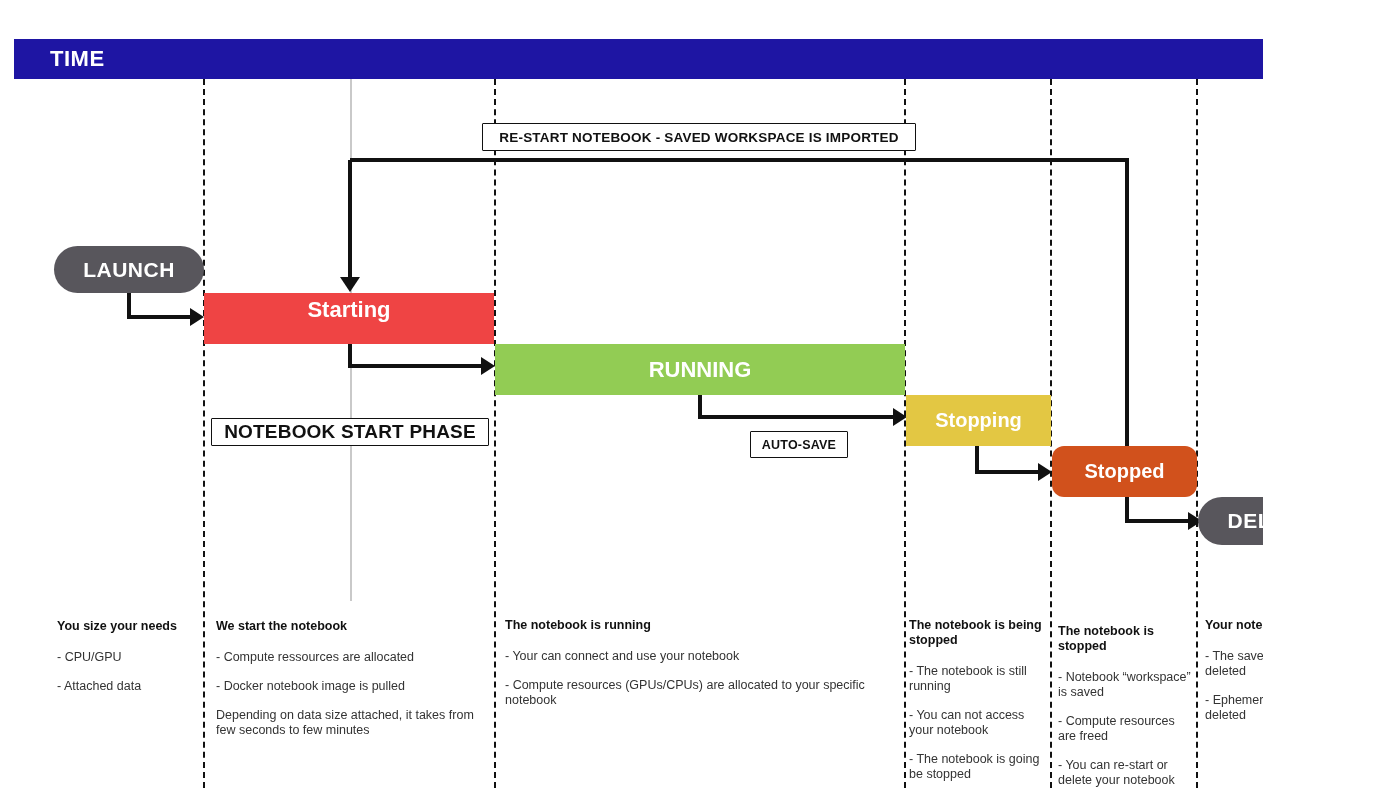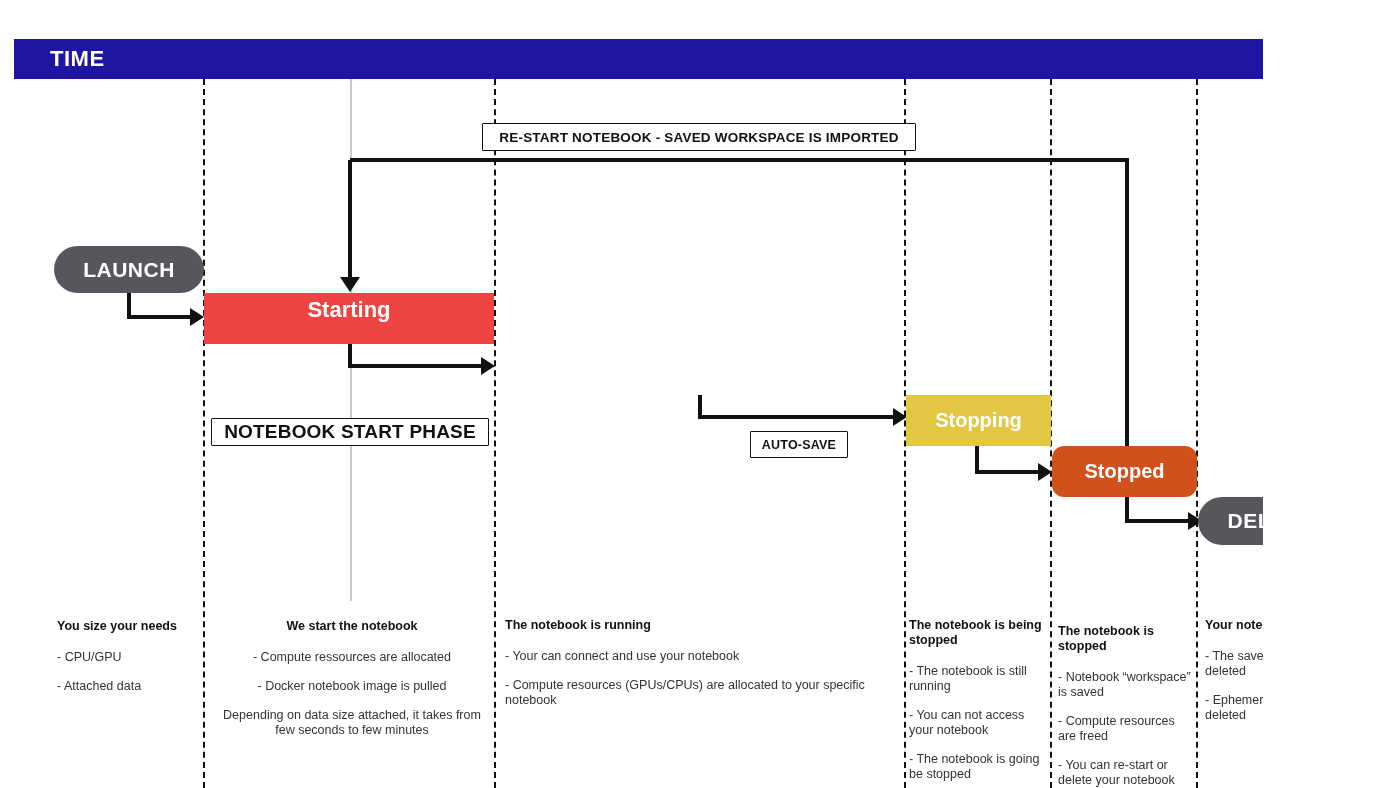--- a/index.html
+++ b/index.html
@@ -168,21 +168,21 @@
     color:#111111;
     line-height:15px;
   }
   .col p{
     margin:0 0 14px 0;
     font-size:12.5px;
     color:#333333;
     line-height:15px;
   }
   #col-0{ left:57px; top:607px; width:135px;}
-  #col-1{ left:216px; top:607px; width:272px;text-align:center;}
+  #col-1{ left:216px; top:607px; width:272px;}
   #col-2{ left:505px; top:606px; width:390px;}
   #col-3{ left:909px; top:606px; width:136px;}
   #col-4{ left:1058px; top:612px; width:134px;}
   #col-5{ left:1205px; top:606px; width:150px;}
 </style>
 </head>
 <body>
 
 <div id="canvas">
 
@@ -212,20 +212,23 @@
   <div class="phase" id="bar-starting">
     <span class="ptitle">Starting</span>
   </div>
 
   <div class="seg v" style="left:348px; top:332px; height:24px;"></div>
   <div class="seg h" style="left:348px; top:352px; width:140px;"></div>
   <div class="ahead-r" style="left:481px; top:345px;"></div>
 
   <div class="note" id="note-startphase">NOTEBOOK START PHASE</div>
 
+  <div class="phase" id="bar-running">
+    <span class="ptitle">RUNNING</span>
+  </div>
 
   <div class="seg v" style="left:698px; top:383px; height:24px;"></div>
   <div class="seg h" style="left:698px; top:403px; width:202px;"></div>
   <div class="ahead-r" style="left:893px; top:396px;"></div>
 
   <div class="note" id="note-autosave">AUTO-SAVE</div>
 
   <div class="phase" id="bar-stopping">
     <span class="ptitle">Stopping</span>
   </div>

